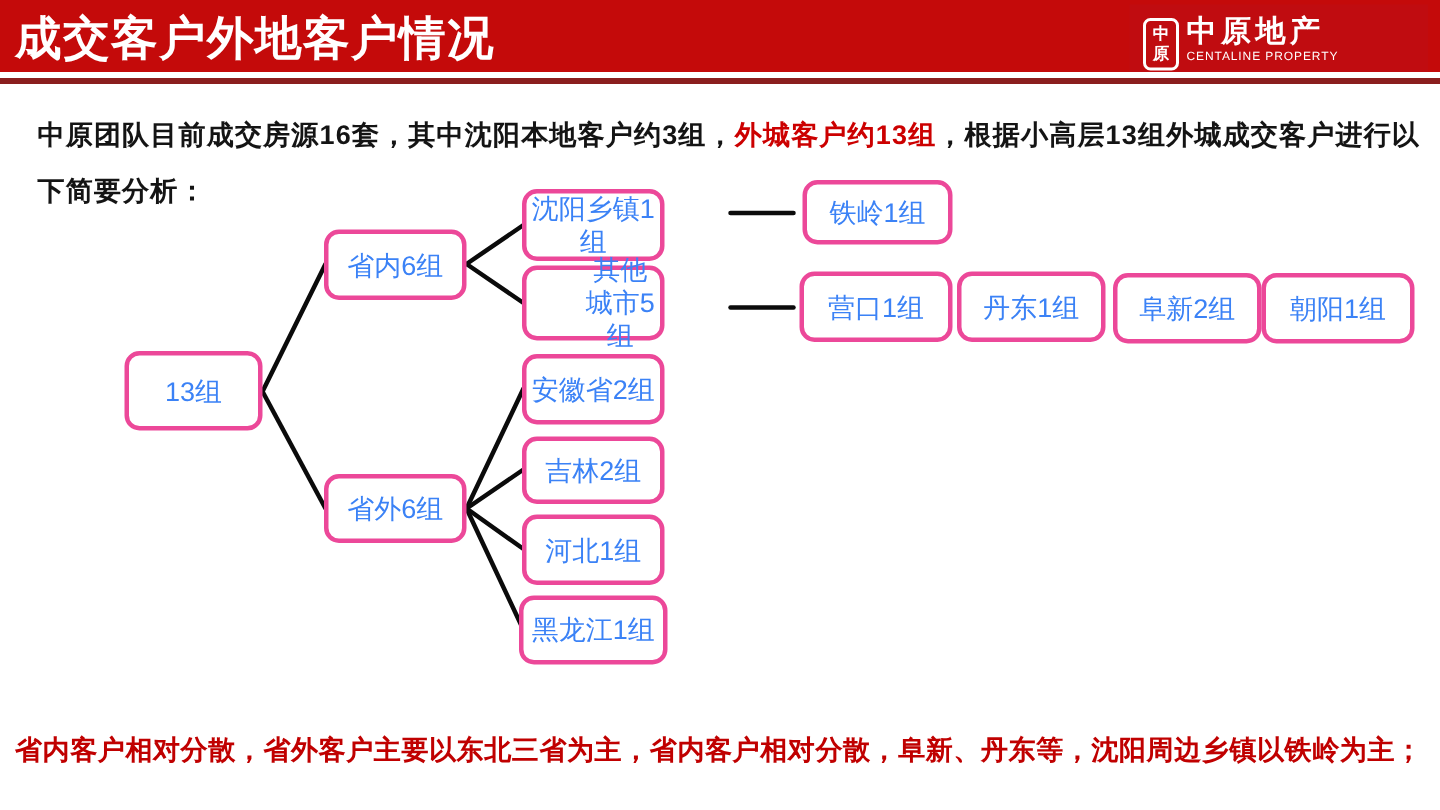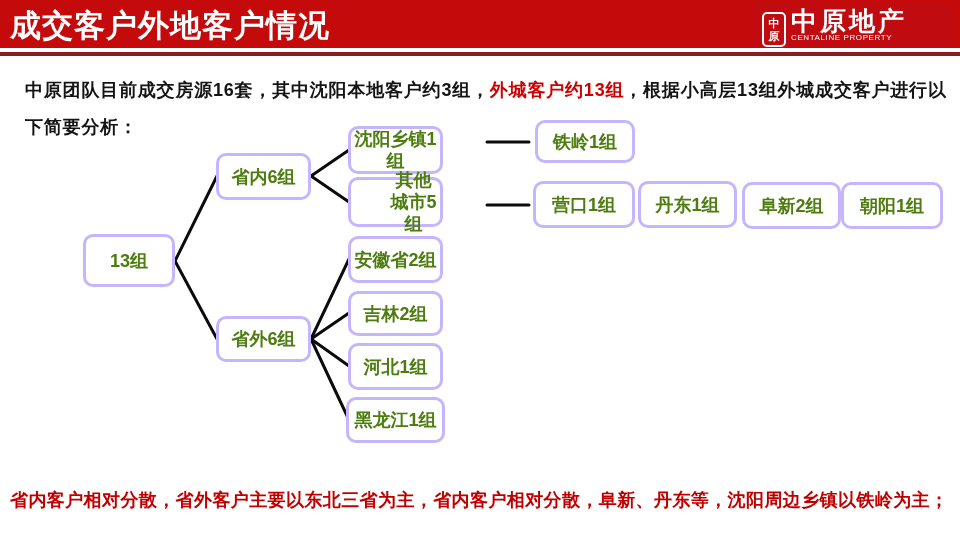--- a/index.html
+++ b/index.html
@@ -11,33 +11,33 @@
   .titlebar{position:absolute;left:0;top:0;width:960px;height:48px;background:#c40a0a;padding-left:35px;}
   .titlebar .strip{position:absolute;left:0;top:52px;width:960px;height:4px;background:#8a1e1e;}
   .slide-title{position:absolute;left:10px;top:5px;margin:0;color:#ffffff;
                font-size:31px;font-weight:bold;letter-spacing:1px;line-height:42px;}
   .logo-plate{position:absolute;left:753px;top:3px;width:199px;height:45px;background:#c00c10;}
   .logo{position:absolute;left:762px;top:9px;display:flex;align-items:flex-start;}
   .seal{width:20px;height:31px;border:2px solid #ffffff;border-radius:5px;color:#ffffff;
         display:flex;flex-direction:column;align-items:center;justify-content:center;
         font-size:11px;font-weight:bold;line-height:13px;margin-top:3px;}
   .logo-text{margin-left:5px;color:#ffffff;}
-  .logo-name{font-size:26px;font-weight:bold;letter-spacing:3px;line-height:24px;}
+  .logo-name{font-size:20px;font-weight:bold;letter-spacing:3px;line-height:24px;}
   .logo-sub{font-size:8px;letter-spacing:0.6px;line-height:10px;}
 
   
   .intro{position:absolute;left:10px;top:57px;width:940px;margin:15px;
          font-size:18px;letter-spacing:0.8px;line-height:37px;color:#141414;font-weight:bold;}
   .intro .hl{color:#cc0000;}
 
   
   #edges{position:absolute;left:0;top:0;width:960px;height:540px;pointer-events:none;}
-  .node{position:absolute;background:#ffffff;border:3px solid #c4b5fd;border-radius:10px;
+  .node{position:absolute;background:#ffffff;border:3px solid #ec4899;border-radius:10px;
         display:flex;align-items:center;justify-content:center;text-align:center;
-        font-size:18px;line-height:22px;color:#4d7c0f;box-sizing:border-box;padding:1px 2px;font-weight:bold;}
+        font-size:18px;line-height:22px;color:#3b82f6;box-sizing:border-box;padding:1px 2px;}
 
   
   .conclusion{position:absolute;left:10px;top:488px;width:948px;margin:0;white-space:nowrap;
               font-size:18px;font-weight:bold;letter-spacing:0.4px;color:#c00000;}
 </style>
 </head>
 <body>
 
 <div class="slide">
 

